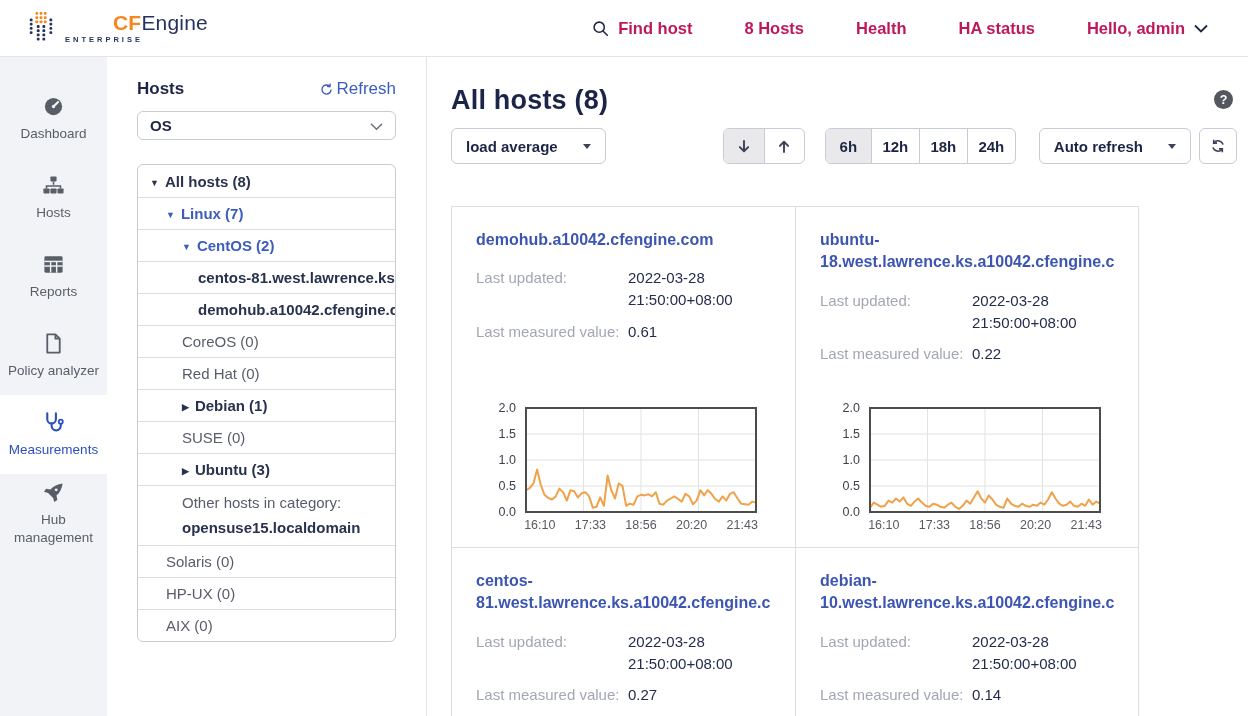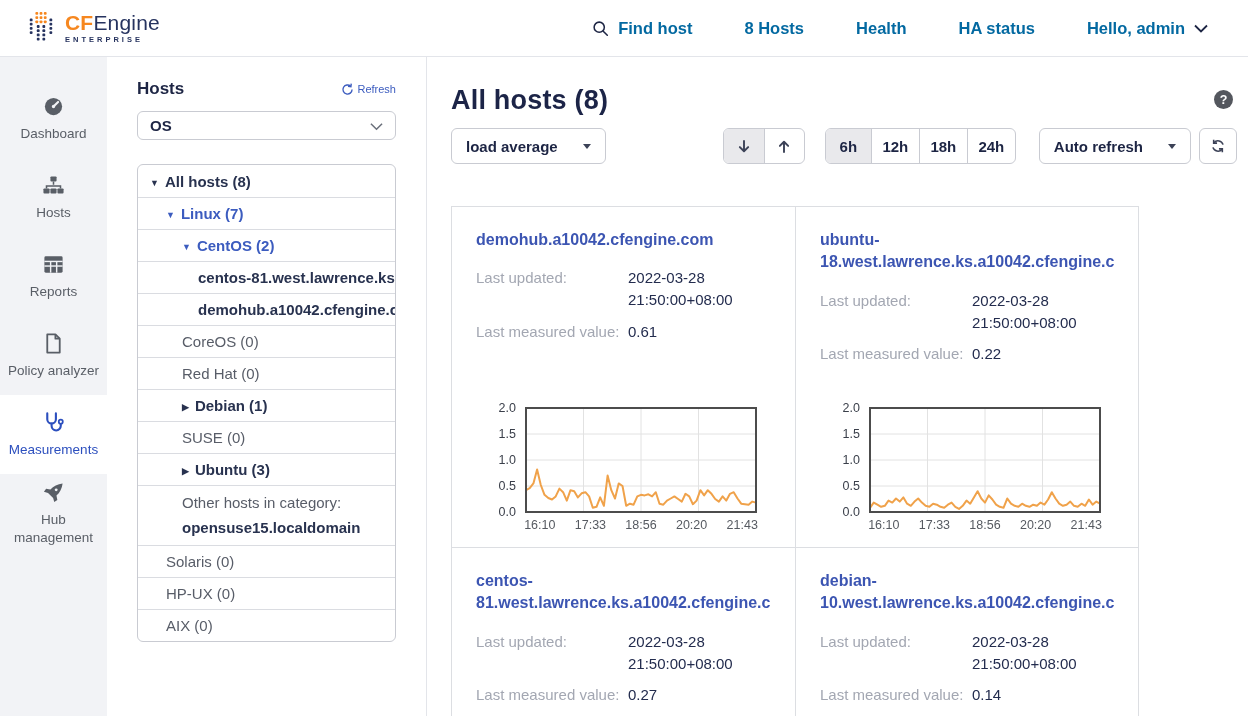--- a/index.html
+++ b/index.html
@@ -6,46 +6,46 @@
   html,body { width:1248px; height:716px; overflow:hidden; background:#fff;
     font-family:"Liberation Sans", sans-serif; color:#232c4e; }
   .page { width:1248px; height:716px; overflow:hidden; display:flex; flex-direction:column; }
 
   
   .header { height:57px; flex:0 0 57px; display:flex; align-items:center;
     padding:0 40px 0 26px; border-bottom:1px solid #e3e5ea; background:#fff; }
   .logo { display:flex; align-items:center; gap:9px; cursor:pointer; }
   .logo-text-block { display:flex; flex-direction:column; line-height:1; }
   .logo-line { font-size:21px; letter-spacing:.2px; }
-  .logo-cf { color:#f6871f; font-weight:700; }
+  .logo-cf { color:#f6871f; font-weight:700;margin-left:48px; }
   .logo-engine { color:#26335f; font-weight:500; }
   .logo-sub { font-size:7.5px; letter-spacing:3px; color:#26335f; font-weight:700; margin-top:3px; }
   .nav { margin-left:auto; display:flex; align-items:center; gap:52px;
-    font-size:16.5px; font-weight:700; color:#0369a1; }
+    font-size:16.5px; font-weight:700; color:#be185d; }
   .nav-item { display:flex; align-items:center; gap:9px; cursor:pointer; white-space:nowrap; }
   .nav-item svg { display:block; }
 
   
   .body-row { flex:1; display:flex; min-height:0; }
 
   
   .iconbar { width:107px; flex:0 0 107px; background:#f2f3f6; padding-top:22px;
     display:flex; flex-direction:column; }
   .iconbar-item { min-height:79px; display:flex; flex-direction:column; align-items:center;
     justify-content:center; gap:7px; font-size:13.5px; color:#595e66; text-align:center;
     line-height:1.3; padding:6px 5px; cursor:pointer; }
   .iconbar-item svg { width:23px; height:23px; }
   .iconbar-item.active { background:#fff; color:#2c4fbe; }
 
   
   .hosts-panel { width:320px; flex:0 0 320px; background:#fff; border-right:1px solid #e3e5ea;
     padding:0 30px; }
   .hp-header { display:flex; align-items:center; justify-content:space-between; margin-top:22px; }
   .hp-title { font-size:17px; font-weight:700; color:#1d2544; }
-  .hp-refresh { display:flex; align-items:center; gap:3px; color:#3c5cbf; font-size:11px; cursor:pointer; }
+  .hp-refresh { display:flex; align-items:center; gap:3px; color:#3c5cbf; font-size:17px; cursor:pointer; }
   .select-box { margin-top:12px; height:29px; border:1px solid #c9cbd2; border-radius:6px;
     display:flex; align-items:center; padding:0 12px; font-size:15px; font-weight:700;
     color:#1d2544; cursor:pointer; background:#fff;gap:40px; }
   .select-box .chev { margin-left:auto; color:#6a6f7a; }
   .tree { margin-top:24px; border:1px solid #c9cbd2; border-radius:6px; overflow:hidden; background:#fff;text-align:center; }
   .tree-row { min-height:32px; display:flex; align-items:center; font-size:15px;
     border-top:1px solid #dadce1; cursor:pointer; white-space:nowrap; overflow:hidden; }
   .tree-row:first-child { border-top:none; }
   .tree-row.double { flex-direction:column; align-items:flex-start; justify-content:center;
     padding-top:8px; padding-bottom:9px; gap:8px; }

